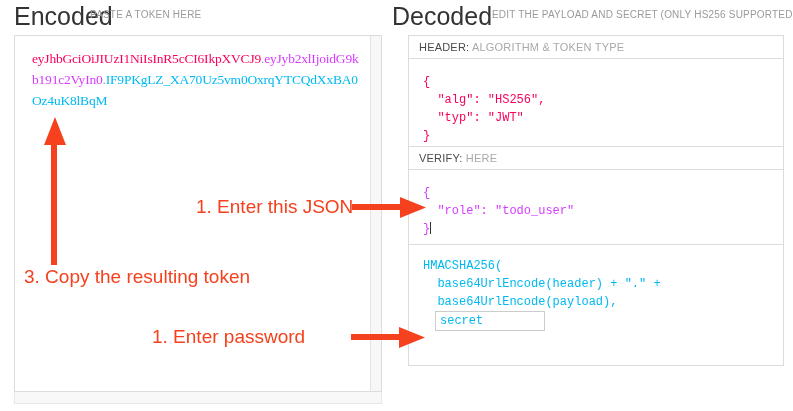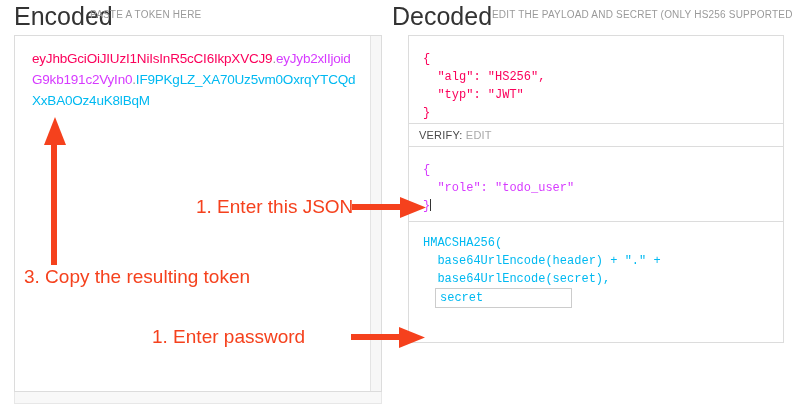--- a/index.html
+++ b/index.html
@@ -47,21 +47,21 @@
     height: 357px;
     border: 1px solid #dcdcdc;
     background: #ffffff;
     box-sizing: border-box;
   }
   #encoded-token {
     position: absolute;
     left: 17px;
     top: 12px;
     width: 328px;
-    font-family: Liberation Sans, sans-serif;
+    font-family: Liberation Serif, serif;
     font-size: 13.5px;
     line-height: 21px;
     word-break: break-all;
     letter-spacing: -0.2px;
   }
   .seg-header { color: #fb015b; }
   .seg-dot    { color: #999999; }
   .seg-payload{ color: #d63aff; }
   .seg-sig    { color: #00b9f1; }
 
@@ -135,21 +135,21 @@
     background: #333;
     vertical-align: -2px;
     margin-left: 0px;
   }
 
   
   #secret-input {
     position: absolute;
     left: 26px;
     top: 66px;
-    width: 137px;
+    width: 110px;
     height: 20px;
     border: 1px solid #cccccc;
     background: #ffffff;
     box-sizing: border-box;
     font-family: "Liberation Mono", monospace;
     font-size: 12px;
     line-height: 18px;
     color: #00b9f1;
     padding: 0 4px;
     outline: none;
@@ -203,33 +203,34 @@
   <div id="encoded-token"><span class="seg-header">eyJhbGciOiJIUzI1NiIsInR5cCI6IkpXVCJ9</span><span class="seg-dot">.</span><span class="seg-payload">eyJyb2xlIjoidG9kb191c2VyIn0</span><span class="seg-dot">.</span><span class="seg-sig">IF9PKgLZ_XA70Uz5vm0OxrqYTCQdXxBA0Oz4uK8lBqM</span></div>
   <div id="encoded-vscroll"></div>
 </div>
 <div id="encoded-hscroll"></div>
 
 <div class="col-title" id="decoded-title">Decoded</div>
 <div class="col-sub" id="decoded-sub">EDIT THE PAYLOAD AND SECRET (ONLY HS256 SUPPORTED)</div>
 
 <div id="decoded-panel">
 
+  <div class="dec-label"><span class="k">HEADER:</span> <span class="v">ALGORITHM &amp; TOKEN TYPE</span></div>
   <div class="dec-body c-red" id="header-body">{
   "alg": "HS256",
   "typ": "JWT"
 }</div>
 
-  <div class="dec-label"><span class="k">VERIFY:</span> <span class="v">EDIT</span></div>
+  <div class="dec-label"><span class="k">VERIFY:</span> <span class="v">HERE</span></div>
   <div class="dec-body" id="payload-body"><span class="c-red" style="color:#d63aff">{
   "role": "todo_user"
 }</span><span class="caret"></span></div>
 
   <div class="dec-body last c-blue" id="signature-body"><span>HMACSHA256(</span>
 <span>  base64UrlEncode(header) + "." +</span>
-<span>  base64UrlEncode(secret),</span>
+<span>  base64UrlEncode(payload),</span>
     <input id="secret-input" type="text" value="secret" style="">
   </div>
 
 </div>
 
 <div class="anno-text" id="anno-2-text">1. Enter this JSON</div>
 <svg class="anno-arrow" id="anno-2-arrow" width="76" height="26" viewBox="0 0 76 26">
   <rect x="0" y="8" width="55" height="6" fill="#f5411d"></rect>
   <polygon points="48,1 48,22 74,11.5" fill="#f5411d"></polygon>
 </svg>

